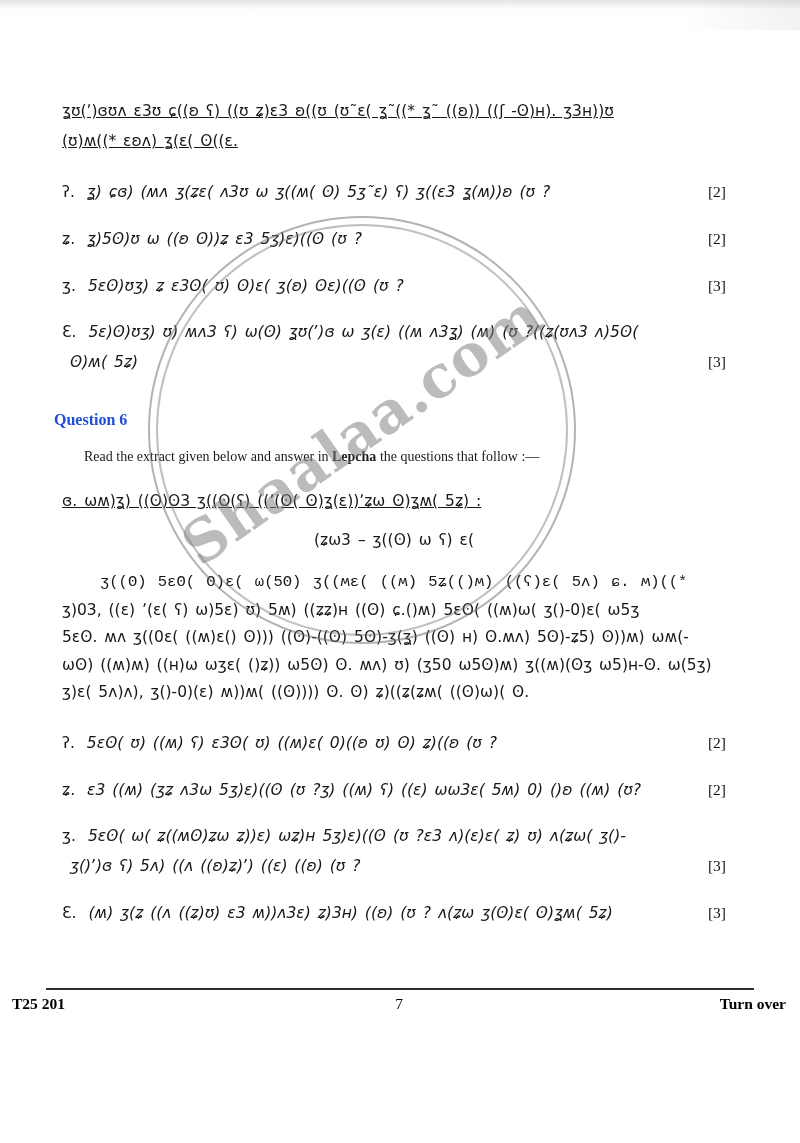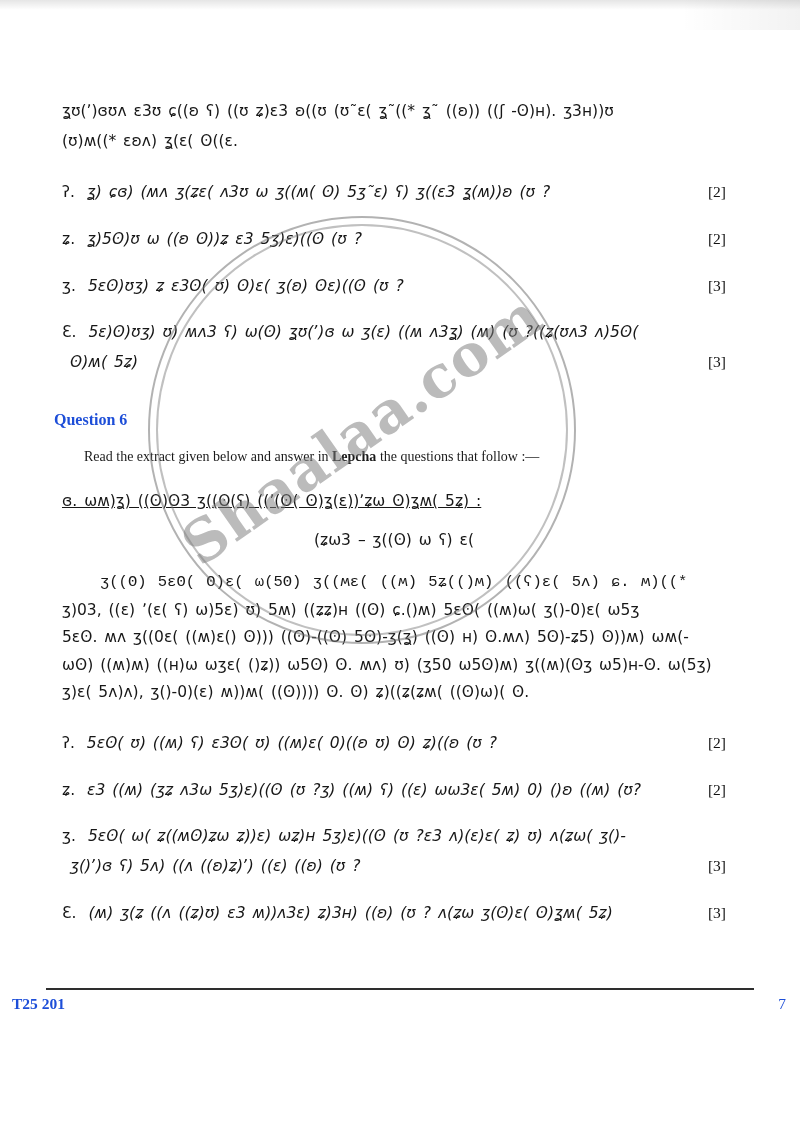--- a/index.html
+++ b/index.html
@@ -49,21 +49,21 @@
   
   .content{position:relative;z-index:2;padding-top:96px;}
   .lepcha{
     font-family:"DejaVu Sans", sans-serif;
     font-size:15.5px;
     color:#171717;
     word-spacing:2px;
   }
   .nowrap{white-space:nowrap;overflow:hidden;}
 
-  .passage-top{margin:0 70px 0 62px;line-height:30px;}
+  .passage-top{margin:0 70px 0 62px;line-height:30px;text-decoration:underline;}
 
   .qrow{
     display:flex;align-items:baseline;
     margin:25px 74px 0 62px;
     line-height:21px;
   }
   .qrow .num{margin-right:12px;flex:0 0 auto;}
   .qrow .qtext{flex:1 1 auto;white-space:nowrap;overflow:hidden;font-style:italic;}
   .qrow .marks{
     flex:0 0 auto;margin-left:14px;
@@ -89,21 +89,21 @@
   .passage-main .pline.first{padding-left:38px;font-family:Liberation Mono, monospace;}
 
   
   .footer{position:absolute;left:0;right:0;top:988px;z-index:3;}
   .footer-rule{
     margin:0 46px;border-top:2.5px solid #2e2e2e;
   }
   .footer-row{
     display:flex;align-items:flex-start;
     padding:5px 14px 0 12px;
-    font-size:15.5px;color:#1d4ed8;
+    font-size:15.5px;color:#000000;
   }
   .f-left{flex:1;text-align:left;font-weight:bold;}
   .f-center{flex:0 0 auto;text-align:center;}
   .f-right{flex:1;text-align:right;font-weight:bold;}
 </style>
 </head>
 <body>
 
 <div class="page">
 
@@ -199,16 +199,17 @@
       <span class="marks">[3]</span>
     </div>
 
   </div>
 
   <div class="footer">
     <div class="footer-rule"></div>
     <div class="footer-row">
       <span class="f-left">T25 201</span>
       <span class="f-center">7</span>
+      <span class="f-right">Turn over</span>
     </div>
   </div>
 
 </div>
 
 </body></html>

